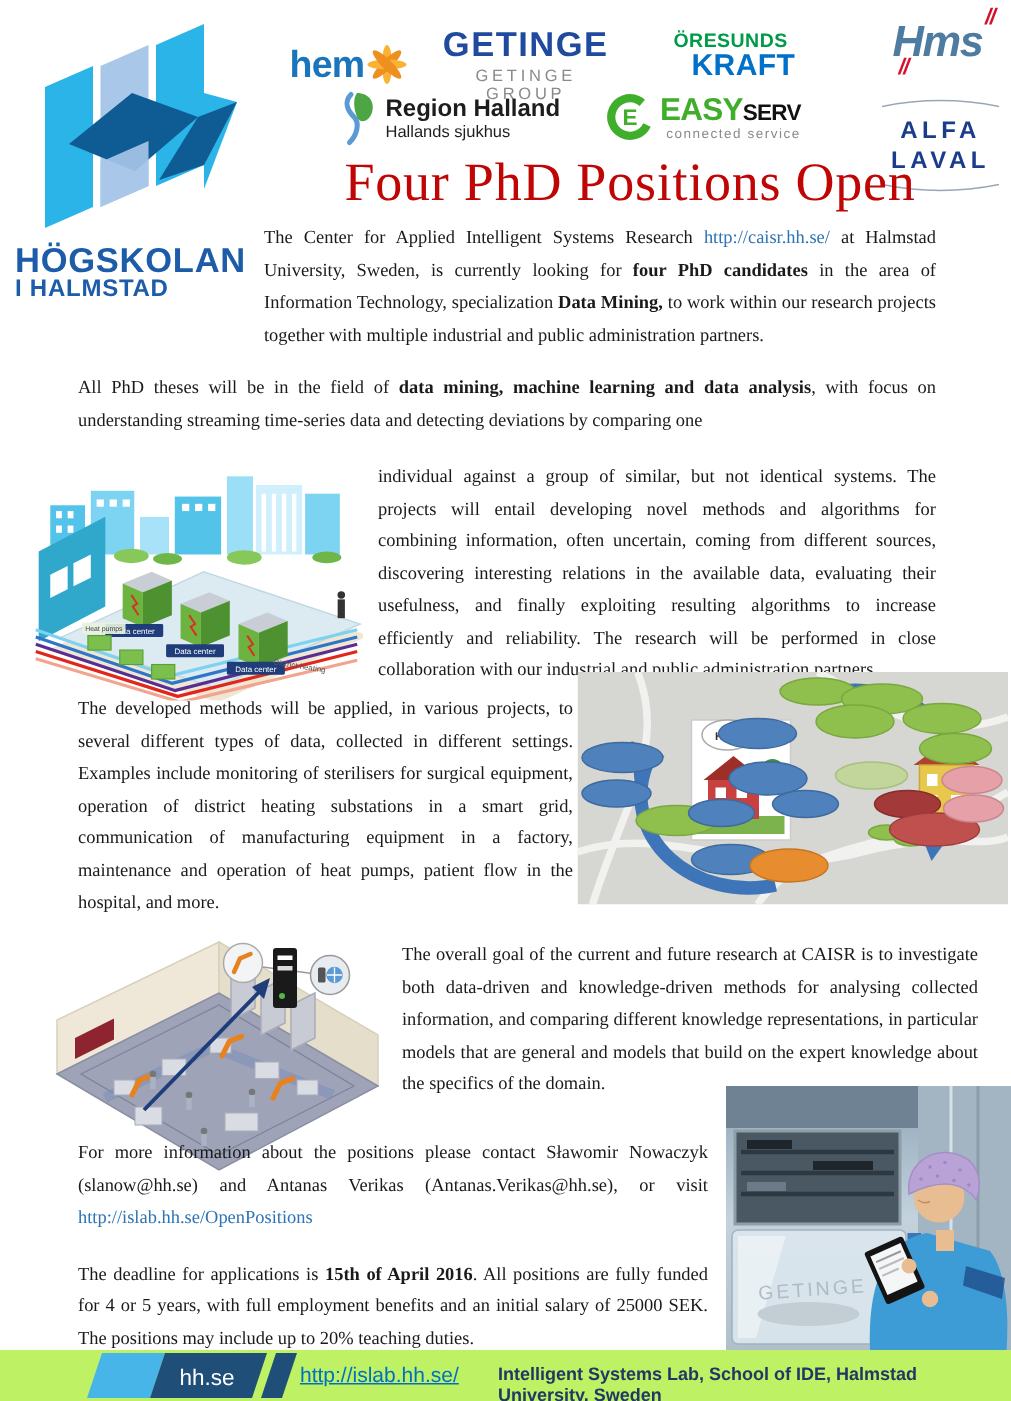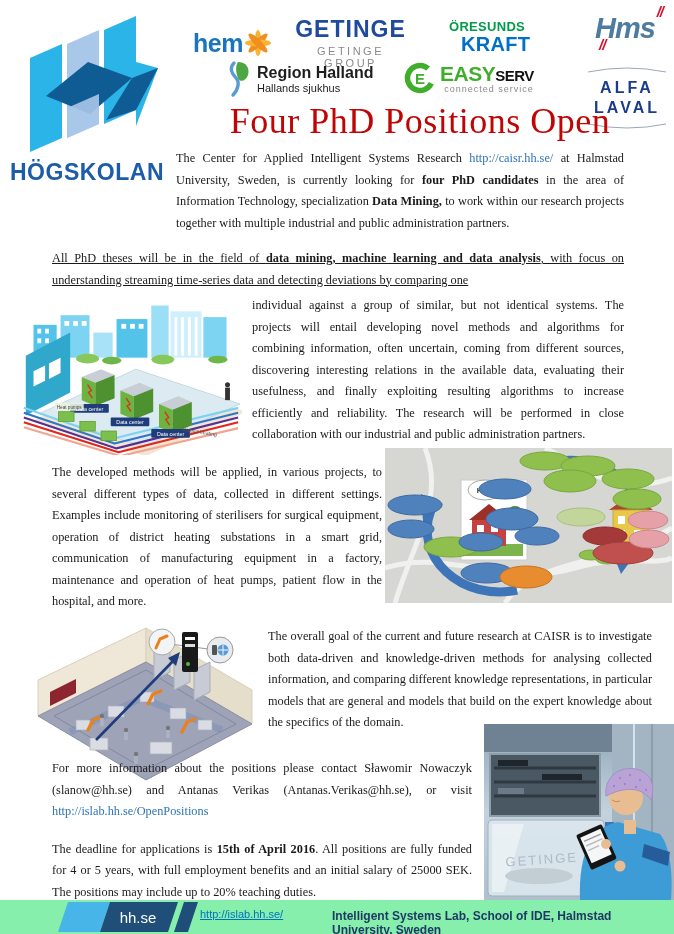--- a/index.html
+++ b/index.html
@@ -35,55 +35,56 @@
   .alfa{left:588px;top:60px;width:78px;text-align:center;}
   .alfa .t{font-size:16px;font-weight:bold;color:#1B3C8C;letter-spacing:3px;line-height:1.25;}
   
   .title{left:170px;top:100px;width:500px;text-align:center;color:#C00505;font-size:36px;letter-spacing:.5px;}
   .body-text{font-size:12.3px;line-height:21.5px;text-align:justify;}
   .b{font-weight:bold;}
   a.lnk{color:#2E74B5;text-decoration:none;}
   .p1{left:52px;top:148px;width:572px;}
   .p1 .indent-spacer{float:left;width:124px;height:65px;}
   .p2{left:52px;top:248px;width:572px;}
-  .p2a{margin-bottom:4px;text-decoration:underline;}
+  .p2a{margin-bottom:16px;}
   .fig-district{float:left;width:222px;height:158px;margin:2px 10px 2px -32px;}
   .row3{left:52px;top:448px;width:620px;display:flex;}
   .row3 .txt{width:330px;padding-top:14px;}
   .fig-eco{width:287px;height:155px;margin-left:auto;}
   .row4{left:52px;top:620px;width:600px;display:flex;}
   .fig-factory{width:228px;height:162px;margin-left:-22px;flex:none;}
   .row4 .txt{flex:1;padding-top:6px;padding-left:10px;}
   .p56{left:52px;top:724px;width:622px;}
   .fig-photo{float:right;width:190px;height:176px;margin-left:12px;}
   .p5{padding-top:34px;}
   .p6{margin-top:16px;}
   
-  .footer{left:0;top:900px;width:674px;height:34px;background:#86efac;font-family:"Liberation Sans",sans-serif;}
+  .footer{left:0;top:900px;width:674px;height:34px;background:#bef264;font-family:"Liberation Sans",sans-serif;}
   .footer .banner{position:absolute;left:58px;top:2px;}
-  .footer .url{position:absolute;left:200px;top:8px;font-size:11px;color:#0070C0;}
+  .footer .url{position:absolute;left:200px;top:8px;font-size:14px;color:#0070C0;}
   .footer .lab{position:absolute;left:332px;top:9px;font-size:12px;font-weight:600;color:#1F3864;}
   svg text{font-family:"Liberation Sans",sans-serif;}
 </style>
 </head>
 <body>
 
 <div class="page">
 
   <div class="abs hh-logo-block">
     <svg width="150" height="148" viewBox="0 0 150 148">
       <polygon fill="#2AB4E8" points="20,50 52,36 52,130 20,144"></polygon>
       <polygon fill="#A9C7E8" points="57,36 89,22 89,116 57,130"></polygon>
       <polygon fill="#2AB4E8" points="94,22 126,8 126,102 94,116"></polygon>
       <polygon fill="#2AB4E8" points="126,54 148,60 126,118"></polygon>
       <polygon fill="#0F5B94" points="36,88 78,54 122,70 80,106"></polygon>
       <polygon fill="#0F5B94" points="122,70 148,60 126,102 96,112"></polygon>
       <polygon fill="#A9C7E8" points="57,100 89,86 89,116 57,130" opacity="0.9"></polygon>
     </svg>
     <div class="wordmark l1">HÖGSKOLAN</div>
+    <div class="wordmark l2">I HALMSTAD</div>
   </div>
 
   <div class="abs plogo hem">
     <span class="t">hem</span>
     <svg width="38" height="42" viewBox="0 0 38 42" style="margin-left:-4px">
       <g transform="translate(19,21)">
         <ellipse rx="3.4" ry="13" fill="#F9B233" transform="rotate(0)"></ellipse>
         <ellipse rx="3.4" ry="13" fill="#EE8F1F" transform="rotate(45)"></ellipse>
         <ellipse rx="3.4" ry="13" fill="#F9B233" transform="rotate(90)"></ellipse>
         <ellipse rx="3.4" ry="13" fill="#EE8F1F" transform="rotate(135)"></ellipse>

